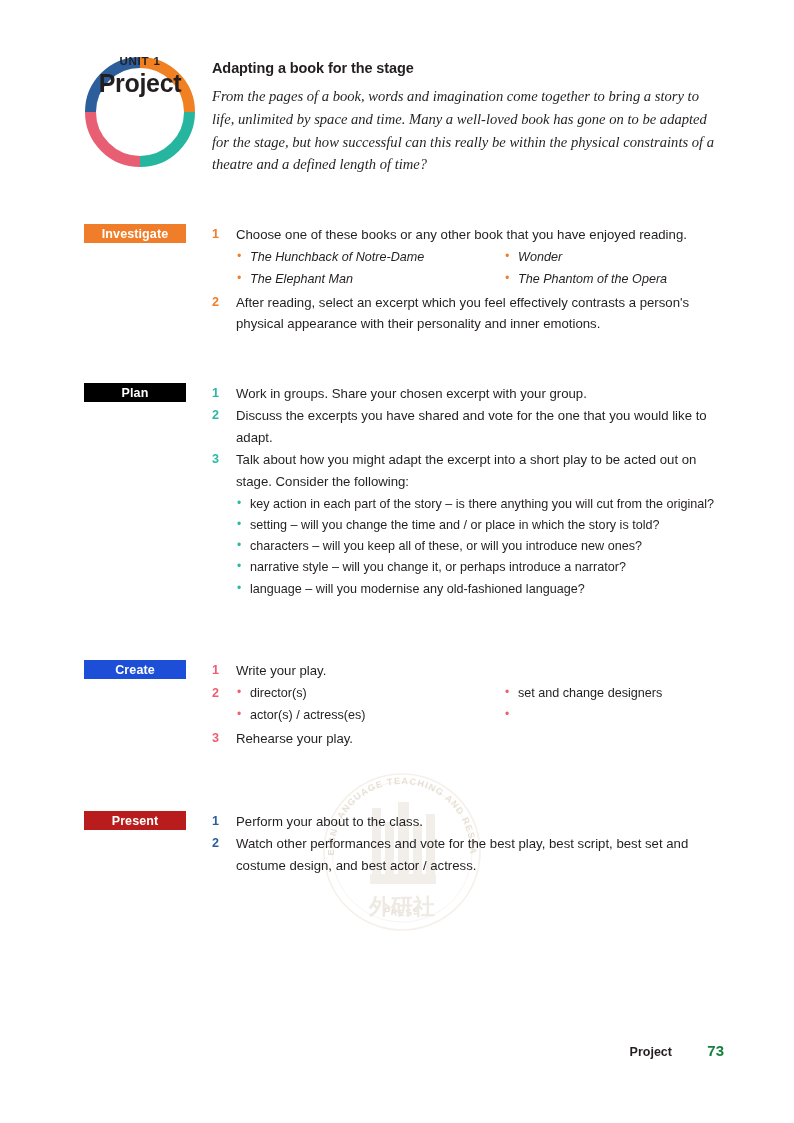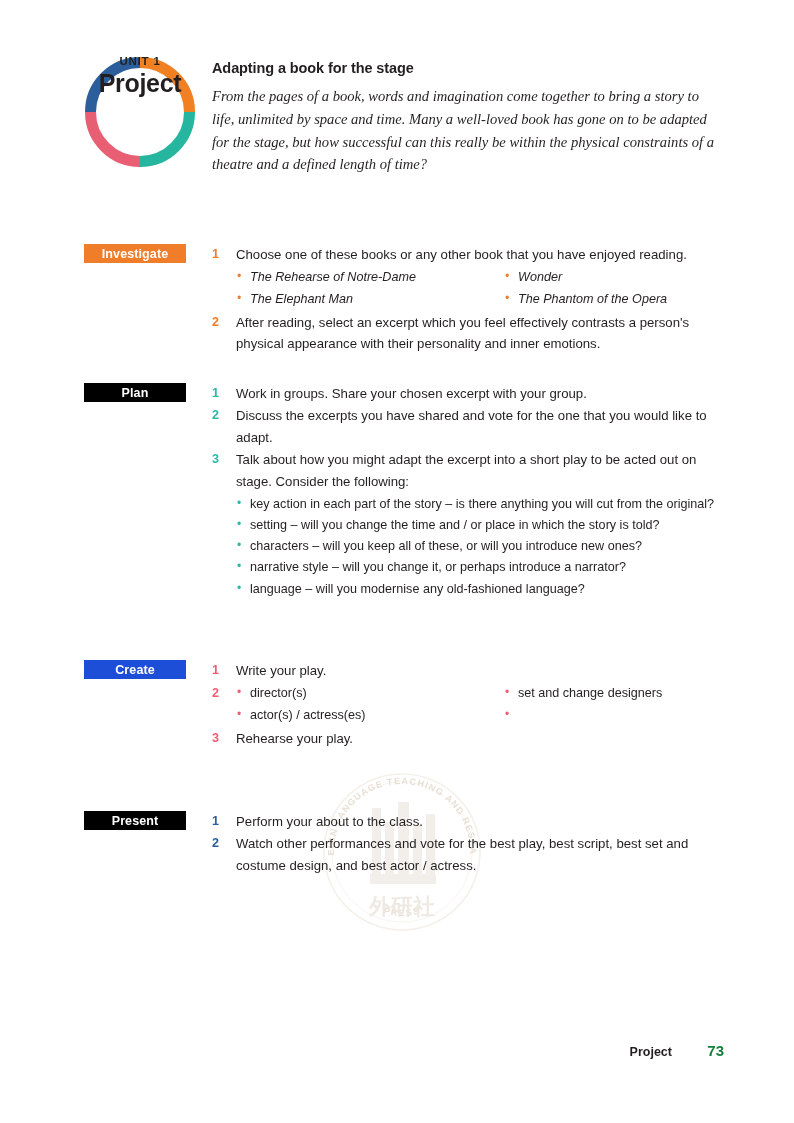--- a/index.html
+++ b/index.html
@@ -165,21 +165,21 @@
   .theme-investigate ul.bullets > li::before { color: #ef7d2a; }
 
   .theme-plan .sec-label { background: #000000; }
   .theme-plan .num { color: #2bb8a3; }
   .theme-plan ul.bullets > li::before { color: #2bb8a3; }
 
   .theme-create .sec-label { background: #1d4ed8; }
   .theme-create .num { color: #ee5e72; }
   .theme-create ul.bullets > li::before { color: #ee5e72; }
 
-  .theme-present .sec-label { background: #000000; }
+  .theme-present .sec-label { background: #b91c1c; }
   .theme-present .num { color: #2b5e9b; }
 
   
   .footer {
     position: absolute;
     left: 84px;
     top: 1042px;
     width: 640px;
     display: flex;
     align-items: baseline;
@@ -233,29 +233,29 @@
       <div class="unit-label">UNIT 1</div>
       <div class="unit-title">Project</div>
     </div>
   </div>
 
   <div class="intro">
     <h1 class="intro-heading">Adapting a book for the stage</h1>
     <p class="intro-body">From the pages of a book, words and imagination come together to bring a story to life, unlimited by space and time. Many a well-loved book has gone on to be adapted for the stage, but how successful can this really be within the physical constraints of a theatre and a defined length of time?</p>
   </div>
 
-  <div class="section theme-investigate" style="top:244px;">
+  <div class="section theme-investigate" style="top:224px;">
     <div class="sec-label">Investigate</div>
     <div class="sec-body">
       <ol class="steps">
         <li>
           <span class="num">1</span>
           <span class="step-text">Choose one of these books or any other book that you have enjoyed reading.</span>
           <ul class="bullets italic two-col">
-            <li>The Rehearse of Notre-Dame</li>
+            <li>The Hunchback of Notre-Dame</li>
             <li>The Elephant Man</li>
             <li>Wonder</li>
             <li>The Phantom of the Opera</li>
           </ul>
         </li>
         <li>
           <span class="num">2</span>
           <span class="step-text">After reading, select an excerpt which you feel effectively contrasts a person's physical appearance with their personality and inner emotions.</span>
         </li>
       </ol>

